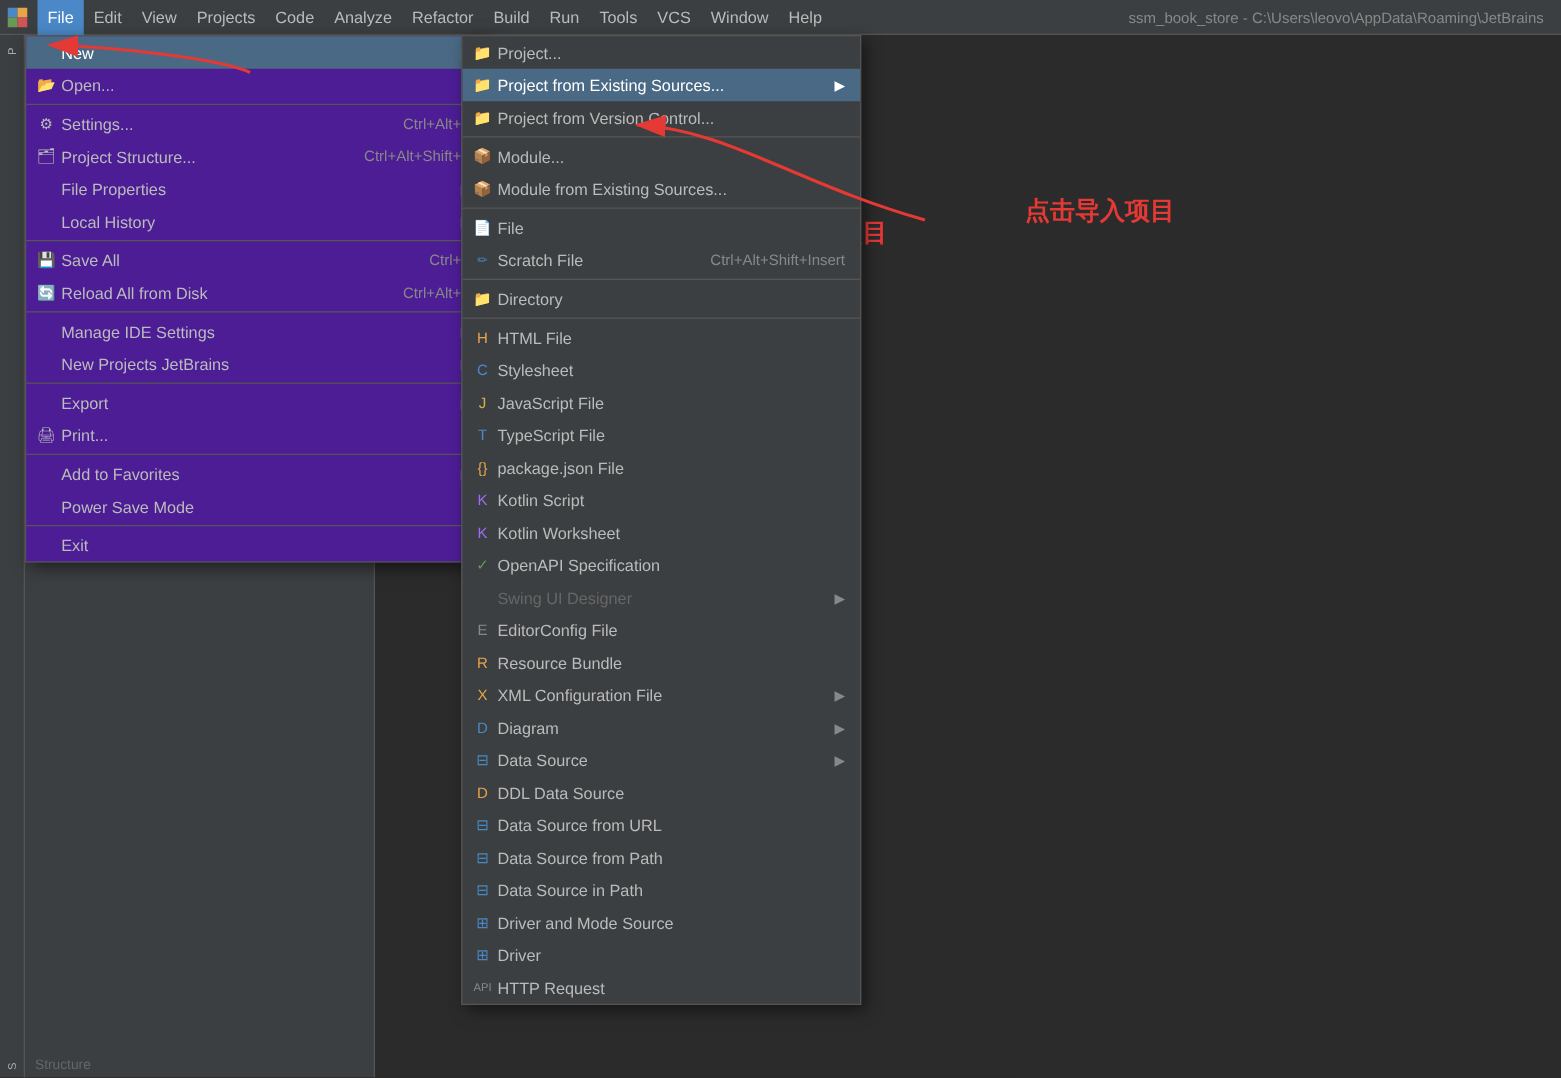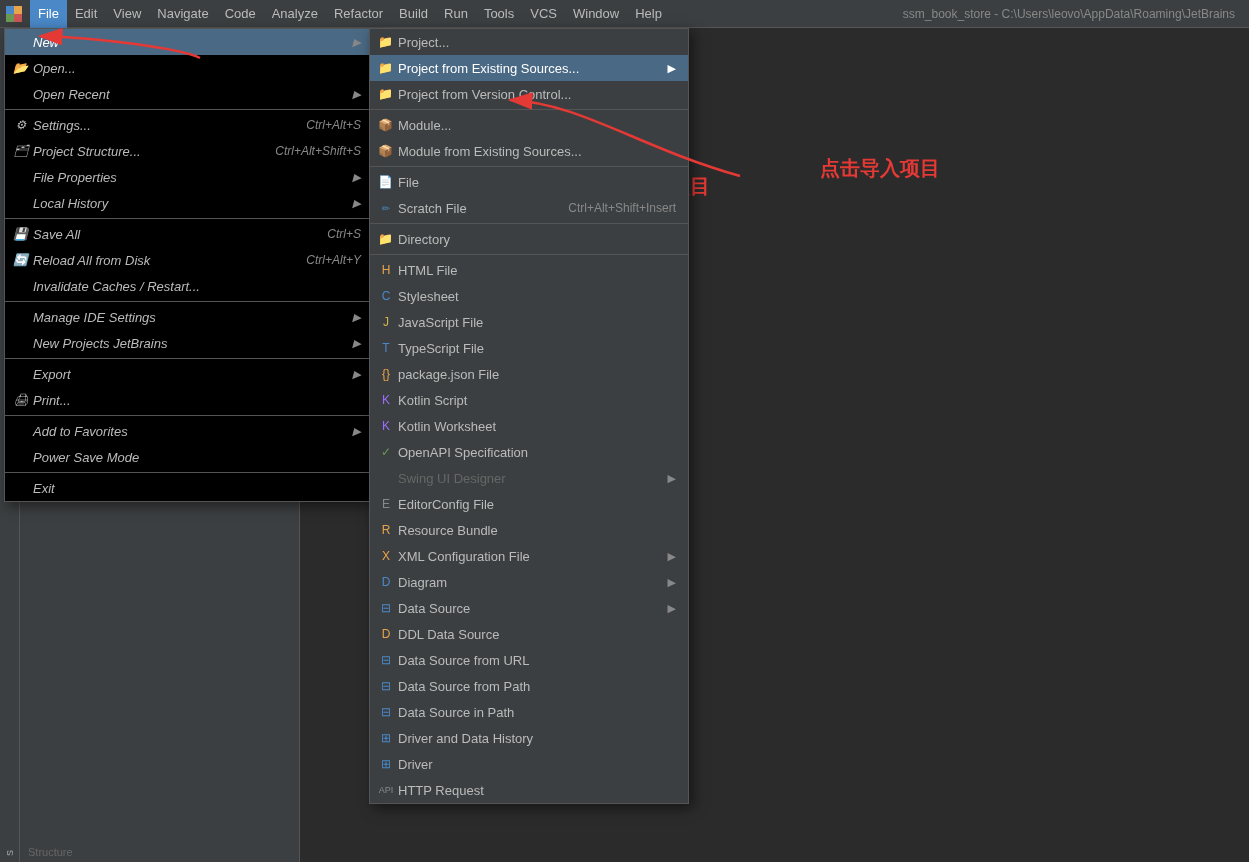--- a/index.html
+++ b/index.html
@@ -148,27 +148,26 @@
       right: 0;
       bottom: 0;
       z-index: 200;
       pointer-events: none;
     }
 
     
     .file-menu {
       position: absolute;
       top: 0;
-      left: 4px;
+      left: 20px;
       width: 370px;
-      background: #000000;
+      background: #4c1d95;
       border: 1px solid #555;
       box-shadow: 4px 4px 12px rgba(0,0,0,0.5);
       pointer-events: all;
-      font-style: italic;
     }
     .menu-item {
       display: flex;
       align-items: center;
       padding: 4px 12px 4px 28px;
       cursor: pointer;
       color: #bbbbbb;
       font-size: 13px;
       height: 26px;
       position: relative;
@@ -249,21 +248,21 @@
     <svg width="16" height="16" viewBox="0 0 16 16">
       <rect width="8" height="8" fill="#4a88c7"></rect>
       <rect x="8" width="8" height="8" fill="#e8a44a"></rect>
       <rect y="8" width="8" height="8" fill="#6a9955"></rect>
       <rect x="8" y="8" width="8" height="8" fill="#cc5555"></rect>
     </svg>
   </div>
   <div class="menubar-item active">File</div>
   <div class="menubar-item">Edit</div>
   <div class="menubar-item">View</div>
-  <div class="menubar-item">Navigate</div>
+  <div class="menubar-item">Projects</div>
   <div class="menubar-item">Code</div>
   <div class="menubar-item">Analyze</div>
   <div class="menubar-item">Refactor</div>
   <div class="menubar-item">Build</div>
   <div class="menubar-item">Run</div>
   <div class="menubar-item">Tools</div>
   <div class="menubar-item">VCS</div>
   <div class="menubar-item">Window</div>
   <div class="menubar-item">Help</div>
   <div class="menubar-title">ssm_book_store - C:\Users\leovo\AppData\Roaming\JetBrains</div>
@@ -375,25 +374,20 @@
 
     <div class="menu-item highlighted">
       <span class="menu-item-icon"></span>
       <span>New</span>
       <span class="arrow">▶</span>
     </div>
     <div class="menu-item">
       <span class="menu-item-icon">📂</span>
       <span>Open...</span>
     </div>
-    <div class="menu-item">
-      <span class="menu-item-icon"></span>
-      <span>Open Recent</span>
-      <span class="arrow">▶</span>
-    </div>
     <div class="menu-separator"></div>
     <div class="menu-item">
       <span class="menu-item-icon">⚙</span>
       <span>Settings...</span>
       <span class="shortcut">Ctrl+Alt+S</span>
     </div>
     <div class="menu-item">
       <span class="menu-item-icon">🗂</span>
       <span>Project Structure...</span>
       <span class="shortcut">Ctrl+Alt+Shift+S</span>
@@ -411,24 +405,20 @@
     <div class="menu-separator"></div>
     <div class="menu-item">
       <span class="menu-item-icon">💾</span>
       <span>Save All</span>
       <span class="shortcut">Ctrl+S</span>
     </div>
     <div class="menu-item">
       <span class="menu-item-icon">🔄</span>
       <span>Reload All from Disk</span>
       <span class="shortcut">Ctrl+Alt+Y</span>
-    </div>
-    <div class="menu-item">
-      <span class="menu-item-icon"></span>
-      <span>Invalidate Caches / Restart...</span>
     </div>
     <div class="menu-separator"></div>
     <div class="menu-item">
       <span class="menu-item-icon"></span>
       <span>Manage IDE Settings</span>
       <span class="arrow">▶</span>
     </div>
     <div class="menu-item">
       <span class="menu-item-icon"></span>
       <span>New Projects JetBrains</span>
@@ -571,21 +561,21 @@
     <div class="menu-item">
       <span class="menu-item-icon" style="color:#4a88c7;">⊟</span>
       <span>Data Source from Path</span>
     </div>
     <div class="menu-item">
       <span class="menu-item-icon" style="color:#4a88c7;">⊟</span>
       <span>Data Source in Path</span>
     </div>
     <div class="menu-item">
       <span class="menu-item-icon" style="color:#4a88c7;">⊞</span>
-      <span>Driver and Data History</span>
+      <span>Driver and Mode Source</span>
     </div>
     <div class="menu-item">
       <span class="menu-item-icon" style="color:#4a88c7;">⊞</span>
       <span>Driver</span>
     </div>
     <div class="menu-item">
       <span class="menu-item-icon" style="color:#888; font-size:9px;">API</span>
       <span>HTTP Request</span>
     </div>
   </div>

